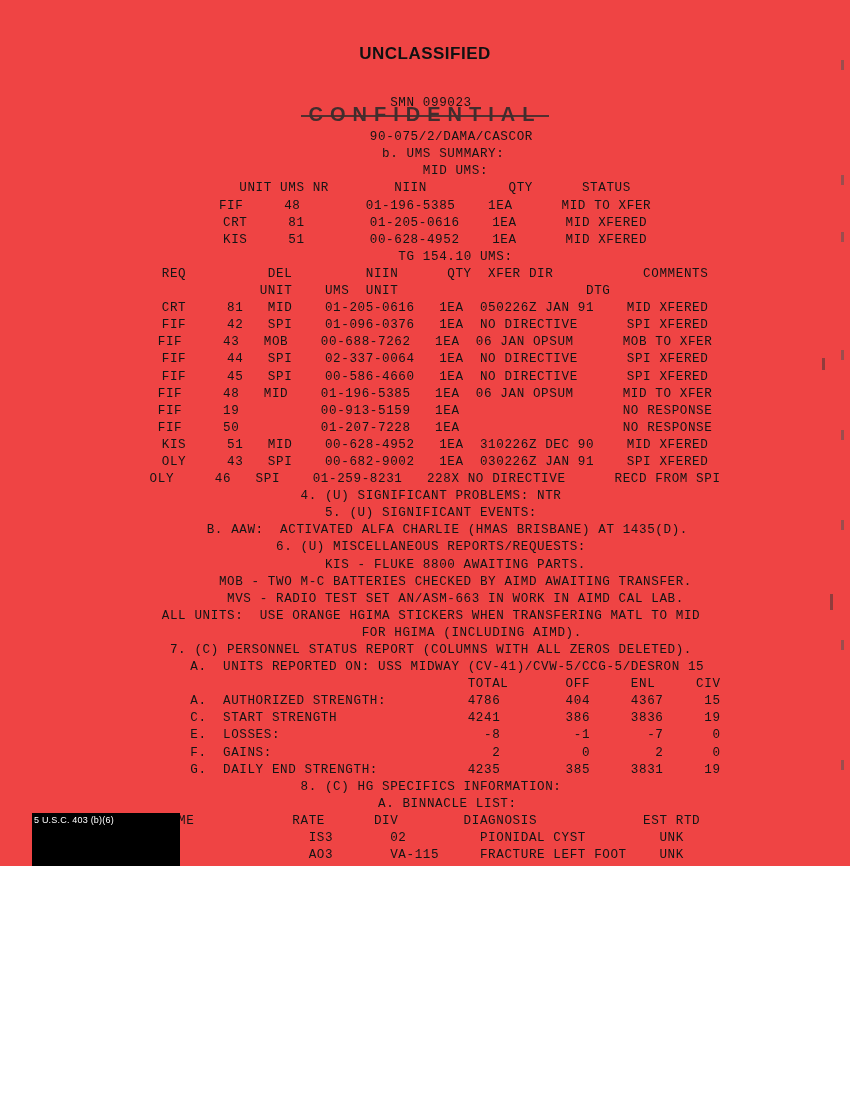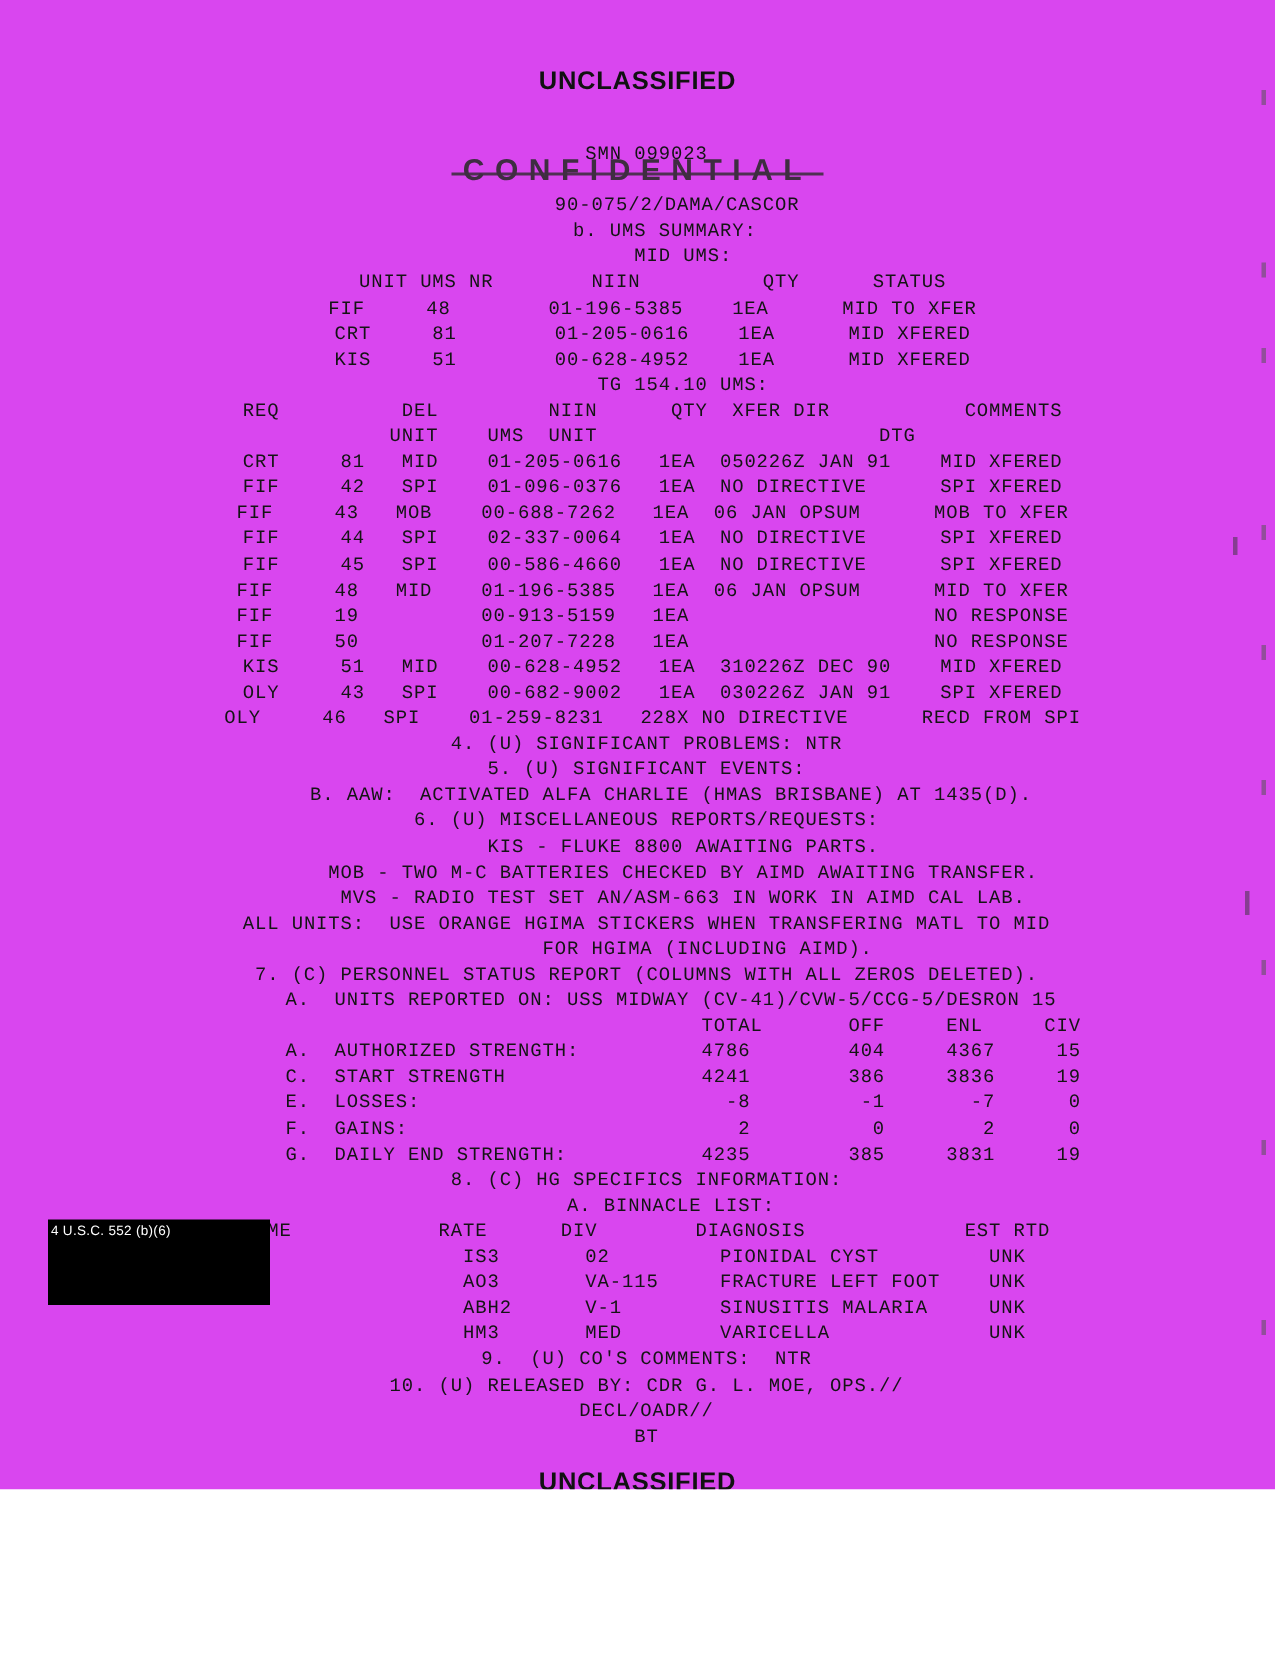--- a/index.html
+++ b/index.html
@@ -3,22 +3,22 @@
 <meta charset="utf-8">
 <style>
   html, body {
     margin: 0;
     padding: 0;
     background: #ffffff;
   }
   .page {
     position: relative;
     width: 850px;
-    height: 993px;
-    background: #d946ef;
+    height: 866px;
+    background: #ef4444;
     overflow: hidden;
     font-family: "Liberation Mono", monospace;
     color: #111111;
   }
   
   .edge-marks {
     position: absolute;
     top: 0;
     right: 6px;
     width: 12px;
@@ -179,21 +179,21 @@
                 IS3       02         PIONIDAL CYST         UNK
                 AO3       VA-115     FRACTURE LEFT FOOT    UNK
                 ABH2      V-1        SINUSITIS MALARIA     UNK
                 HM3       MED        VARICELLA             UNK
 9.  (U) CO'S COMMENTS:  NTR
 10. (U) RELEASED BY: CDR G. L. MOE, OPS.//
 DECL/OADR//
 BT</div>
 
   <div class="redaction"></div>
-  <div class="redaction-label">4 U.S.C. 552 (b)(6)</div>
+  <div class="redaction-label">5 U.S.C. 403 (b)(6)</div>
 
   <div class="classification class-bottom">UNCLASSIFIED</div>
 
   <div class="conf-stamp stamp-bottom"><span>CONFIDENTIAL</span></div>
 
   <div class="page-footer">PAGE  2 OF  2</div>
 
   <div class="edge-marks">
     <i style="top:60px"></i>
     <i style="top:175px"></i>

